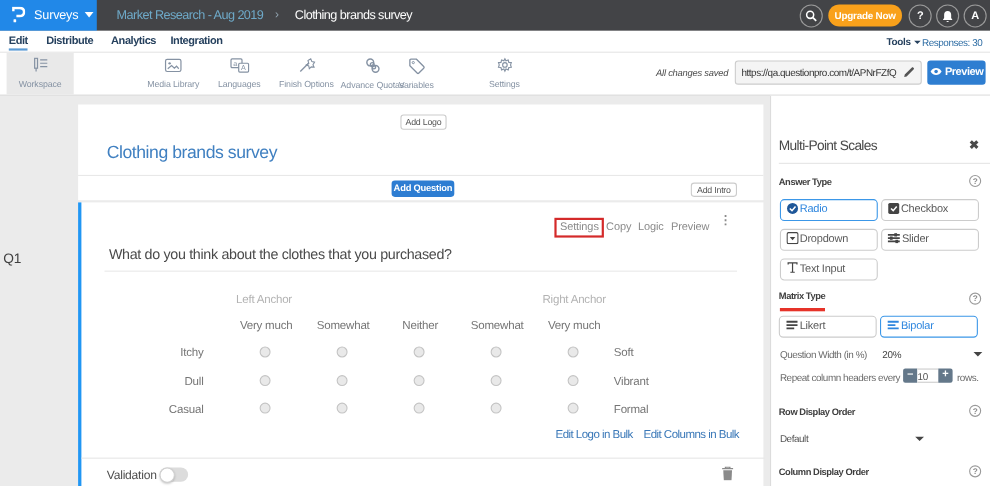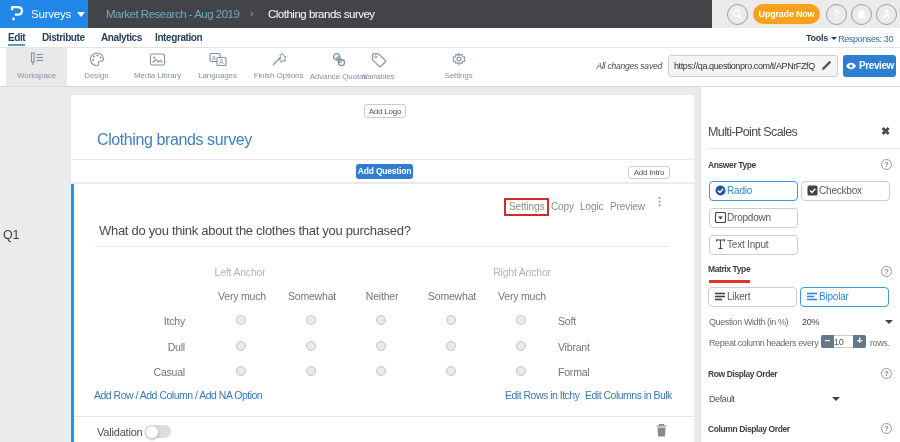--- a/index.html
+++ b/index.html
@@ -1,19 +1,19 @@
 <!DOCTYPE html>
 <html><head>
 <meta charset="utf-8">
 <style>
 *{margin:0;padding:0;box-sizing:border-box;}
 html,body{width:900px;height:442px;overflow:hidden;}
 body{font-family:"Liberation Sans",sans-serif;background:#ebebeb;position:relative;letter-spacing:-0.2px;}
 
-#topbar{position:absolute;left:0;top:0;width:712px;height:28px;background:#434447;}
+#topbar{position:absolute;left:0;top:0;width:900px;height:28px;background:#434447;}
 #logo{position:absolute;left:0;top:0;width:88px;height:28px;background:#2188e8;}
 #surveys{position:absolute;left:31px;top:8px;color:#fff;font-size:11.5px;letter-spacing:-0.2px;}
 .caret{display:inline-block;width:0;height:0;border-left:4px solid transparent;border-right:4px solid transparent;border-top:5px solid #fff;vertical-align:middle;margin-left:6px;}
 #crumb1{position:absolute;left:106px;top:8px;color:#6ea9c8;font-size:11.5px;letter-spacing:-0.5px;}
 #crumbsep{position:absolute;left:250px;top:7px;color:#93a5b1;font-size:11px;}
 #crumb2{position:absolute;left:268px;top:8px;color:#fdfdfd;font-size:11.5px;letter-spacing:-0.5px;}
 .circbtn{position:absolute;top:4px;width:21px;height:21px;border:1px solid #9b9b9b;border-radius:50%;color:#fff;text-align:center;font-size:10px;font-weight:bold;line-height:19px;}
 #upgrade{position:absolute;left:753px;top:4px;width:67px;height:20px;background:#f9a11b;border-radius:10px;color:#fff;font-size:9px;font-weight:bold;text-align:center;line-height:20px;letter-spacing:-0.2px;}
 
 #tabbar{position:absolute;left:0;top:28px;width:900px;height:20px;background:#fff;border-bottom:1px solid #e2e2e2;}
@@ -124,30 +124,20 @@
     <svg width="16" height="15" viewBox="0 0 16 15">
         <g fill="none" stroke="#8592a3" stroke-width="1.1">
           <rect x="2.5" y="1" width="2.6" height="9"></rect>
           <path d="M3.8 10 L3.8 13"></path>
           <line x1="7.5" y1="2.5" x2="14" y2="2.5"></line>
           <line x1="7.5" y1="5.5" x2="14" y2="5.5"></line>
           <line x1="7.5" y1="8.5" x2="14" y2="8.5"></line>
         </g>
       </svg>
     <div class="tlabel">Workspace</div>
-  </div>
-  <div class="titem" style="left:66px;">
-    <svg width="16" height="15" viewBox="0 0 16 15">
-        <path d="M8 1 C4 1 1.5 3.7 1.5 7.3 C1.5 10.9 4.2 13.5 7.6 13.5 C9 13.5 9.6 12.8 9.6 11.9 C9.6 11.2 9.2 10.9 9.2 10.3 C9.2 9.6 9.8 9.2 10.7 9.2 L12.2 9.2 C13.6 9.2 14.5 8.2 14.5 6.8 C14.5 3.5 11.6 1 8 1 Z" fill="none" stroke="#8592a3" stroke-width="1.1"></path>
-        <circle cx="5" cy="4.5" r="1" fill="#8592a3"></circle>
-        <circle cx="8.6" cy="3.6" r="1" fill="#8592a3"></circle>
-        <circle cx="11.6" cy="5.4" r="1" fill="#8592a3"></circle>
-        <circle cx="4.3" cy="8" r="1" fill="#8592a3"></circle>
-      </svg>
-    <div class="tlabel">Design</div>
   </div>
   <div class="titem" style="left:127px;">
     <svg width="17" height="15" viewBox="0 0 17 15">
         <rect x="1.5" y="2" width="14" height="11" rx="1.5" fill="none" stroke="#8592a3" stroke-width="1.1"></rect>
         <circle cx="5.2" cy="5.6" r="1.1" fill="#8592a3"></circle>
         <path d="M3.5 10.5 L7 7.5 L9.5 10 L11.5 8.2 L13.5 10.5" fill="none" stroke="#8592a3" stroke-width="1.1"></path>
       </svg>
     <div class="tlabel">Media Library</div>
   </div>
   <div class="titem" style="left:187px;">
@@ -244,22 +234,21 @@
   <div class="radio" style="left:162px;top:157px;"></div>
   <div class="radio" style="left:232px;top:157px;"></div>
   <div class="radio" style="left:302px;top:157px;"></div>
   <div class="radio" style="left:372px;top:157px;"></div>
   <div class="radio" style="left:442px;top:157px;"></div>
   <div class="radio" style="left:162px;top:182px;"></div>
   <div class="radio" style="left:232px;top:182px;"></div>
   <div class="radio" style="left:302px;top:182px;"></div>
   <div class="radio" style="left:372px;top:182px;"></div>
   <div class="radio" style="left:442px;top:182px;"></div>
-  <div id="addrowlinks">Add Row / Add Column / Add NA Option</div>
-  <div id="editrows">Edit Rows in Itchy</div>
+  <div id="editrows">Edit Logo in Bulk</div>
   <div id="editcols">Edit Columns in Bulk</div>
   <div id="vline"></div>
   <div id="validation">Validation</div>
   <div id="toggle">
       <div id="knob"></div>
     </div>
   <svg style="position:absolute;left:582px;top:240px;" width="11" height="13" viewBox="0 0 11 13">
       <path d="M0.5 2 L10.5 2 M3.5 2 L3.5 0.7 L7.5 0.7 L7.5 2" stroke="#8a8a8a" stroke-width="1.2" fill="none"></path>
       <path d="M1.5 3.5 L9.5 3.5 L9 12.5 L2 12.5 Z" fill="#8a8a8a"></path>
     </svg>
@@ -276,20 +265,30 @@
         <path d="M3 5.5 L5 7.5 L8.2 3.8" stroke="#fff" stroke-width="1.4" fill="none"></path>
       </svg>Radio</div>
   <div class="sbtn" style="left:100px;top:94px;"><svg width="11" height="11" viewBox="0 0 11 11">
         <rect x="0.5" y="0.5" width="10" height="10" rx="1.5" fill="#444"></rect>
         <path d="M3 5.5 L5 7.5 L8.2 3.8" stroke="#fff" stroke-width="1.4" fill="none"></path>
       </svg>Checkbox</div>
   <div class="sbtn" style="left:8px;top:121px;"><svg width="11" height="11" viewBox="0 0 11 11">
         <rect x="0.5" y="0.5" width="10" height="10" rx="1.5" fill="none" stroke="#444" stroke-width="1.2"></rect>
         <path d="M3 4.5 L5.5 7.5 L8 4.5 Z" fill="#444"></path>
       </svg>Dropdown</div>
+  <div class="sbtn" style="left:100px;top:121px;"><svg width="12" height="11" viewBox="0 0 12 11">
+        <g stroke="#444" stroke-width="1.6">
+          <line x1="0" y1="2.5" x2="11" y2="2.5"></line>
+          <line x1="0" y1="5.5" x2="11" y2="5.5"></line>
+          <line x1="0" y1="8.5" x2="11" y2="8.5"></line>
+        </g>
+        <rect x="6" y="1" width="2.5" height="3" fill="#444"></rect>
+        <rect x="2" y="4" width="2.5" height="3" fill="#444"></rect>
+        <rect x="7" y="7" width="2.5" height="3" fill="#444"></rect>
+      </svg>Slider</div>
   <div class="sbtn" style="left:8px;top:148px;"><svg width="11" height="11" viewBox="0 0 11 11">
         <path d="M1.5 1 L9.5 1 M5.5 1 L5.5 9 M3.5 9.5 L7.5 9.5 M1.5 0.3 L1.5 2.5 M9.5 0.3 L9.5 2.5" stroke="#444" stroke-width="1.1" fill="none"></path>
       </svg>Text Input</div>
   <div class="sbhead" style="top:177px;">Matrix Type</div>
   <div id="mtline"></div>
   <div class="help" style="top:179px;">?</div>
   <div class="sbtn" style="left:7px;top:200px;"><svg width="12" height="10" viewBox="0 0 12 10">
         <g stroke="#444" stroke-width="1.6">
           <line x1="1" y1="1.5" x2="11" y2="1.5"></line>
           <line x1="1" y1="4.5" x2="11" y2="4.5"></line>

